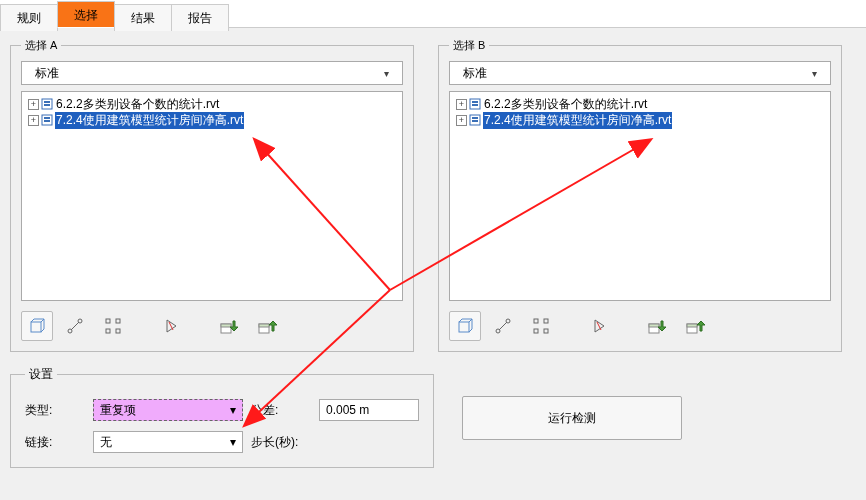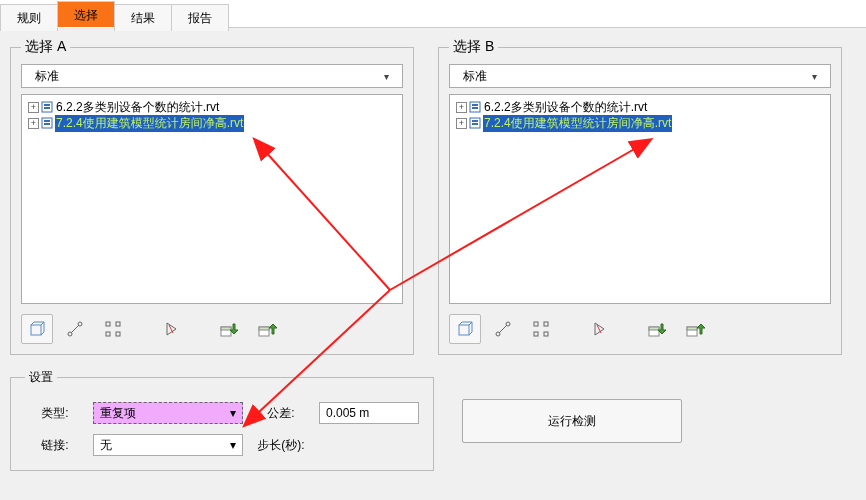--- a/index.html
+++ b/index.html
@@ -43,21 +43,21 @@
   }
   fieldset.panel {
     border: 1px solid #bbb;
     padding: 8px 10px 10px 10px;
     margin: 0;
     width: 404px;
     background: #f0f0f0;
   }
   fieldset.panel > legend {
     padding: 0 4px;
-    font-size: 14px;
+    font-size: 11px;
   }
   .combo {
     width: 100%;
     height: 24px;
     background: #fff;
     border: 1px solid #aaa;
     display: flex;
     align-items: center;
     justify-content: space-between;
     padding: 0 13px;
@@ -94,21 +94,21 @@
     color: #444;
   }
   .tree-row .doc-icon {
     width: 12px; height: 12px;
     margin-right: 2px;
     display: inline-flex;
     align-items: center; justify-content: center;
   }
   .tree-row.selected .label {
     background: #1e5fbf;
-    color: #bef264;
+    color: #ffffff;
     padding: 0 1px;
   }
   .tree-row .label {
     padding: 0 1px;
   }
   .toolbar {
     margin-top: 10px;
     display: flex;
     align-items: center;
     gap: 6px;
@@ -143,21 +143,21 @@
   }
   .form-grid {
     display: grid;
     grid-template-columns: 60px 150px 60px 100px;
     row-gap: 10px;
     column-gap: 8px;
     align-items: center;
     margin-top: 6px;
   }
   .form-grid label {
-    text-align: center;
+    text-align: left;
   }
   .sel {
     height: 22px;
     border: 1px solid #aaa;
     background: #fff;
     display: flex;
     align-items: center;
     justify-content: space-between;
     padding: 0 6px;
     cursor: pointer;

